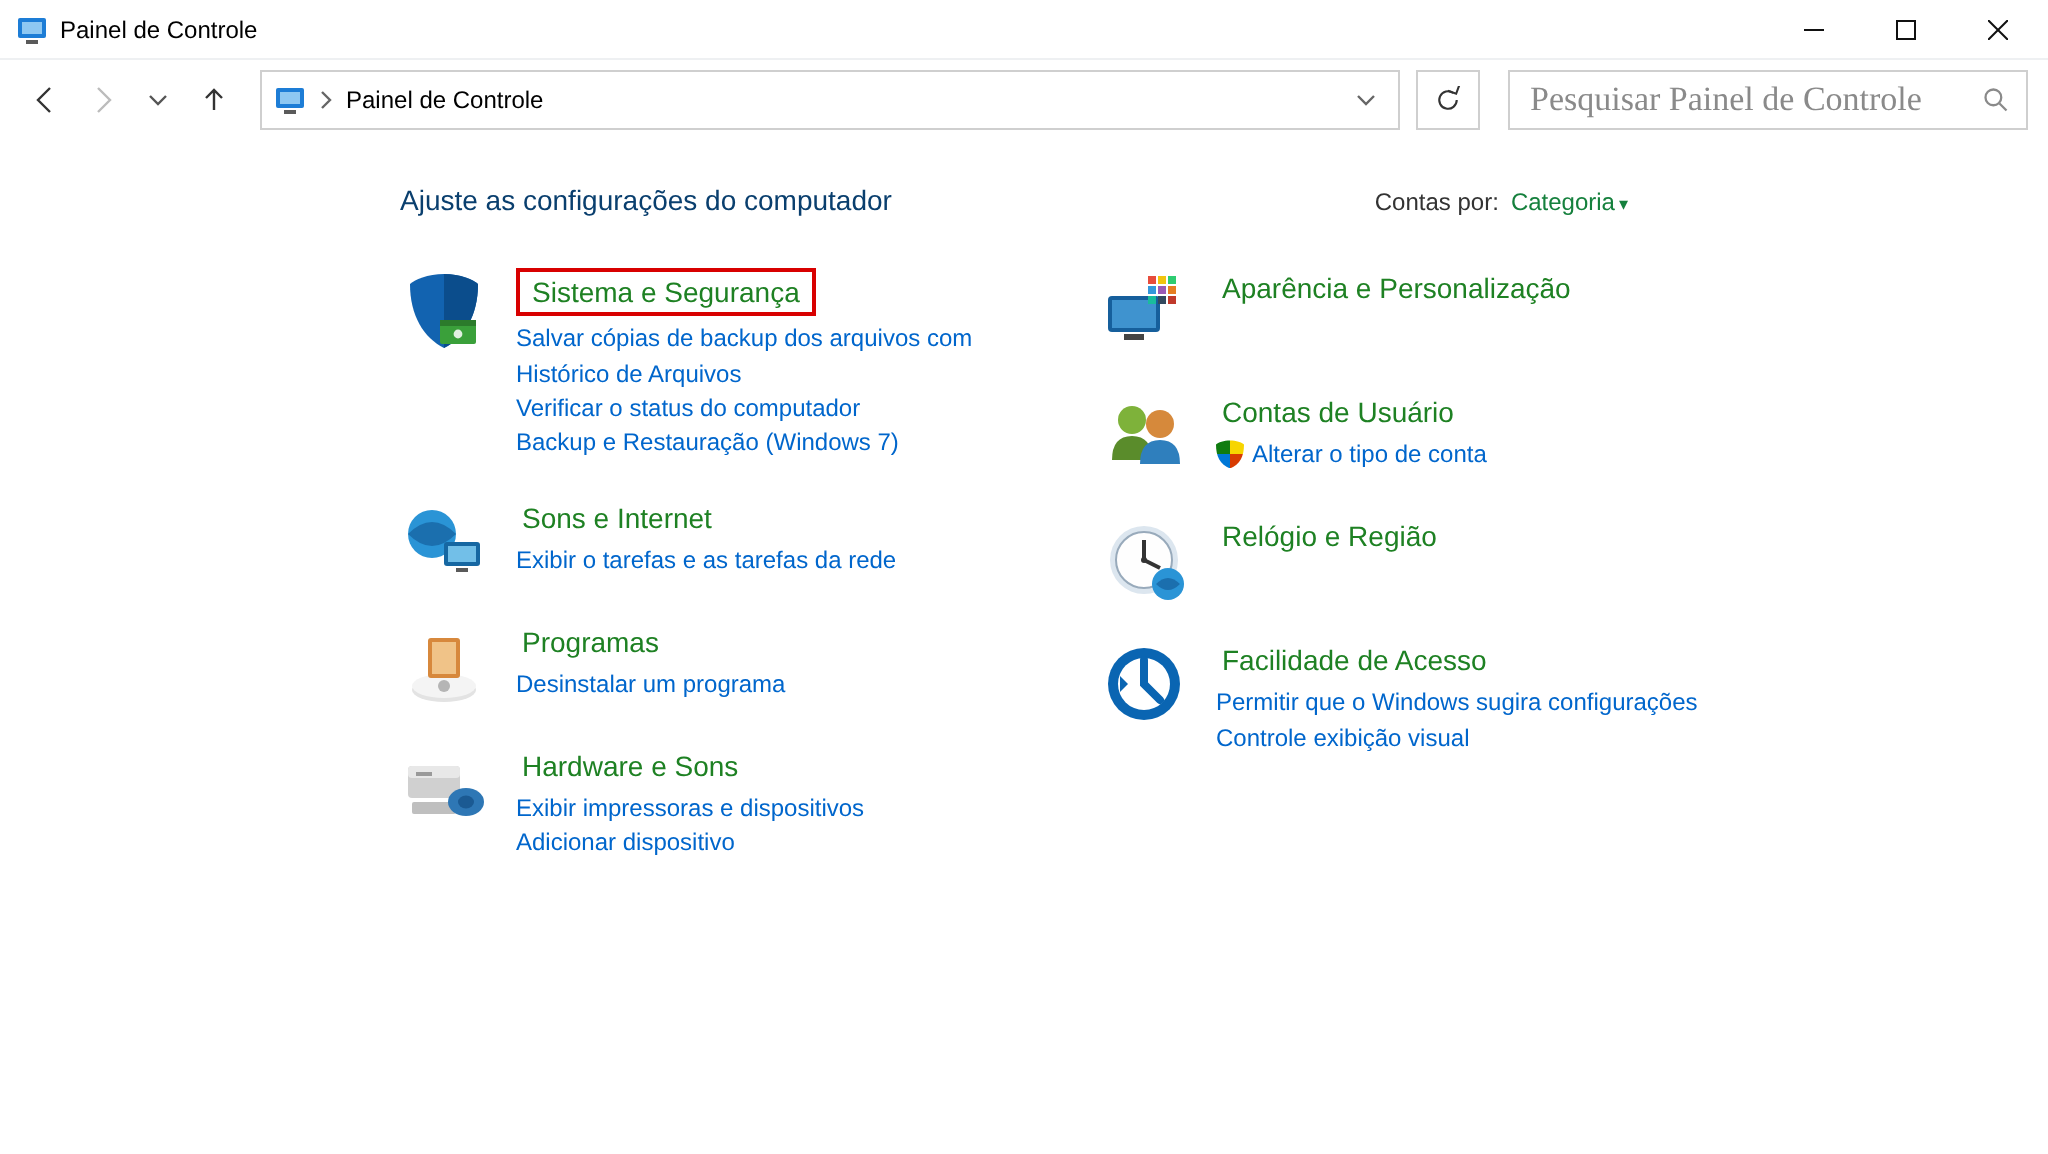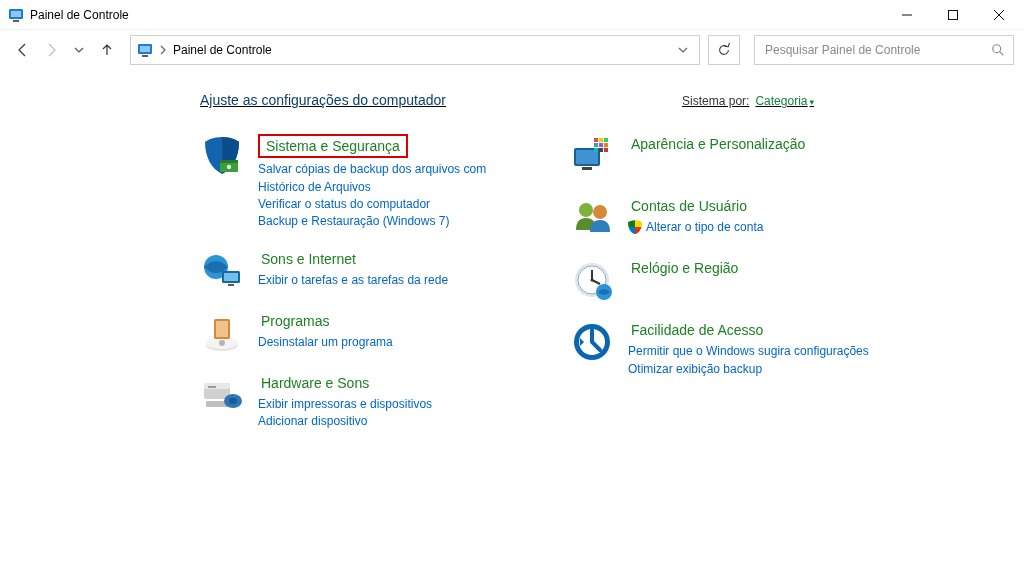--- a/index.html
+++ b/index.html
@@ -77,53 +77,52 @@
     border: 1px solid #cfcfcf;
     display: flex; align-items: center;
     padding: 0 8px;
     color: #777;
     margin-left: 8px;
     position: relative;
   }
   .searchbox input {
     border: none; outline: none;
     flex: 1;
-    font-family: Liberation Sans, sans-serif; font-size: 12px;
+    font-family: Liberation Serif, serif; font-size: 17px;
     color: #3b82f6;
   }
   .searchbox input::placeholder { color: #8a8a8a; }
   .search-icon { color: #8a8a8a; margin-left: 6px; }
 
   
   .content {
     padding: 22px 10px 10px 200px;
   }
   .headerrow {
     display: flex;
     align-items: baseline;
     margin-bottom: 26px;
-    text-decoration: underline;
   }
   .page-title {
     font-size: 14px;
     color: #0a3f6e;
   }
   .viewby {
     margin-left: auto;
     font-size: 12px;
     color: #333;
     display: flex; align-items: center; gap: 6px;
     margin-right: 200px;
   }
   .viewby-link { color: #15803d; }
   .viewby-link .caret { font-size: 9px; margin-left: 2px; }
 
   .columns {
     display: flex;
-    gap: 60px;
+    gap: 40px;
   }
   .col { width: 310px; }
 
   .category {
     display: flex;
     gap: 14px;
     margin-bottom: 18px;
   }
   .cat-icon {
     width: 44px; height: 44px;
@@ -257,21 +256,21 @@
           <line x1="10" y1="10" x2="14" y2="14" stroke="#8a8a8a" stroke-width="1.3"></line>
         </svg>
     </span>
   </div>
 </div>
 
 <div class="content">
   <div class="headerrow">
     <div class="page-title">Ajuste as configurações do computador</div>
     <div class="viewby">
-      <span>Sistema por:</span>
+      <span>Contas por:</span>
       <span class="viewby-link">
         <span>Categoria</span><span class="caret">▾</span>
       </span>
     </div>
   </div>
 
   <div class="columns">
 
     <div class="col">
 
@@ -419,20 +418,20 @@
             <circle cx="22" cy="22" r="18" fill="#0a65b2"></circle>
             <circle cx="22" cy="22" r="13" fill="#fff"></circle>
             <path d="M22 10 L22 22 L30 30" fill="none" stroke="#0a65b2" stroke-width="4" stroke-linecap="round"></path>
             <path d="M14 22 L10 18 L10 26 Z" fill="#0a65b2"></path>
           </svg>
         </span>
         <div class="cat-body">
           <span class="cat-title">Facilidade de Acesso</span>
           <div class="sublinks">
             <span class="sublink">Permitir que o Windows sugira configurações</span>
-            <span class="sublink">Otimizar exibição backup</span>
+            <span class="sublink">Controle exibição visual</span>
           </div>
         </div>
       </div>
 
     </div>
   </div>
 </div>
 
 </body></html>

